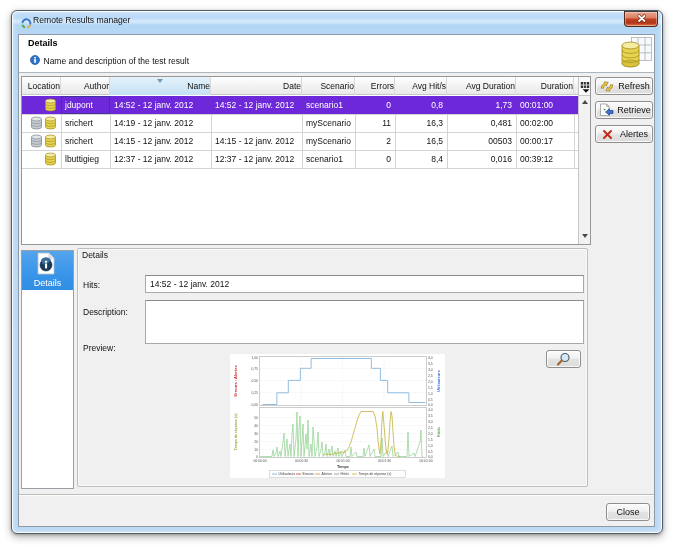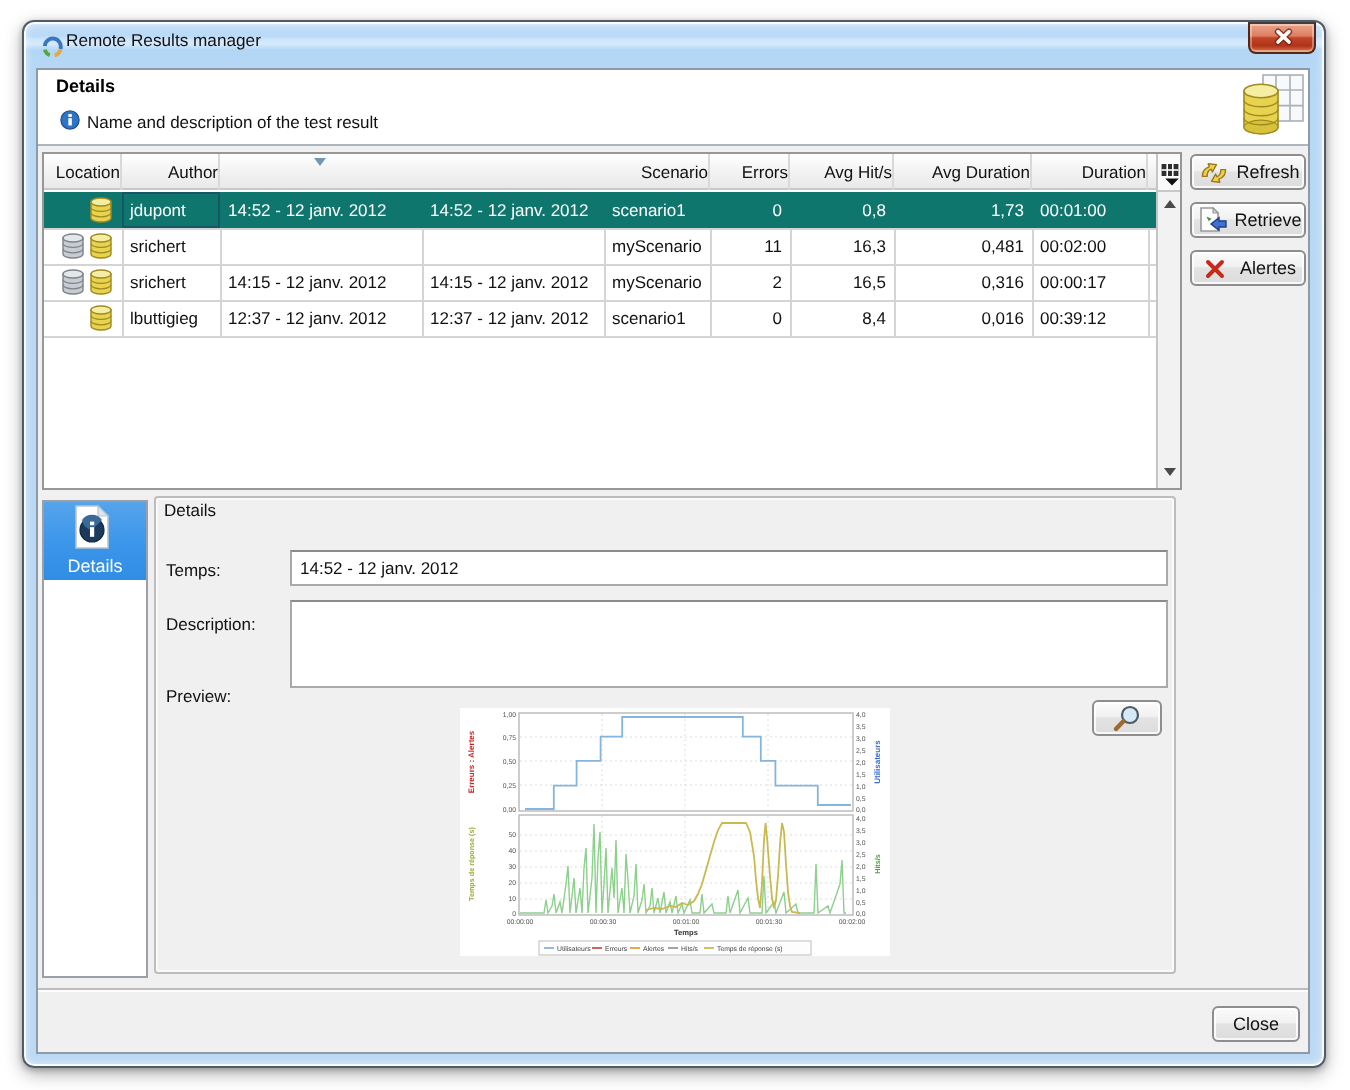--- a/index.html
+++ b/index.html
@@ -31,21 +31,21 @@
 #thead { position:absolute; left:0; top:0; width:556px; height:18px;
   background:linear-gradient(180deg,#ffffff 0%,#f4f4f4 45%,#e9e9e9 100%); border-bottom:1px solid #c8c8c8;text-align:right; }
 .hc { position:absolute; top:0; height:18px; border-right:1px solid #d9d9d9; font-size:8.5px; color:#111; line-height:18px; padding-left:4px; overflow:hidden; white-space:nowrap; }
 #hcname { background:linear-gradient(180deg,#e4f2fc 0%,#d3e9f8 55%,#c4e0f4 100%); }
 #sorttri { position:absolute; width:0; height:0; border-left:3.5px solid transparent; border-right:3.5px solid transparent; border-top:4px solid #7099b8; }
 .vln { position:absolute; top:19px; width:1px; background:#d4d4d4; }
 .row { position:absolute; left:0; width:556px; height:18px; }
 .row .c { position:absolute; top:0; height:18px; font-size:8.5px; line-height:18px; color:#111; padding:0 4px; overflow:hidden; white-space:nowrap; }
 .row .r { text-align:right; }
 .rowline { position:absolute; left:0; width:556px; height:1px; background:#d4d4d4; }
-#selrow { background:#0f766e; }
+#selrow { background:#6d28d9; }
 #selrow .c { color:#ffffff; }
 
 #vscroll { position:absolute; left:556px; top:19px; width:12px; height:148px; background:#f2f2f2; border-left:1px solid #c5c5c5; }
 #corner { position:absolute; left:556px; top:0px; width:12px; height:19px; background:#fafafa; border-left:1px solid #c5c5c5; border-bottom:1px solid #c8c8c8;}
 .sbarrow { position:absolute; left:3px; width:0; height:0; }
 
 .btn { position:absolute; width:58px; height:18px; border:1px solid #8e8e8e; border-radius:3px;
   background:linear-gradient(180deg,#fbfbfb 0%,#f1f1f1 45%,#e3e3e3 50%,#dcdcdc 100%);
   box-shadow: inset 0 0 0 1px rgba(255,255,255,0.8);
   font-size:9px; color:#111; text-align:center; line-height:16px; }
@@ -111,20 +111,22 @@
           <path d="M3 22 A8.5 3.4 0 0 0 20 22" fill="none" stroke="#a08a22" stroke-width="0.7"></path>
           <ellipse cx="11.5" cy="8.5" rx="8.5" ry="3.4" fill="#f5eda2" stroke="#a08a22" stroke-width="0.8"></ellipse>
         </g>
       </svg>
     </div>
 
     <div id="tbl">
       <div id="thead">
         <div class="hc" style="left:0;width:39px">Location</div>
         <div class="hc" style="left:39px;width:49px">Author</div>
+        <div class="hc" id="hcname" style="left:88px;width:101px">Name</div>
+        <div class="hc" style="left:189px;width:91px">Date</div>
         <div class="hc" style="left:280px;width:53px">Scenario</div>
         <div class="hc" style="left:333px;width:40px">Errors</div>
         <div class="hc" style="left:373px;width:52px">Avg Hit/s</div>
         <div class="hc" style="left:425px;width:69px">Avg Duration</div>
         <div class="hc" style="left:494px;width:58px">Duration</div>
         <div id="sorttri" style="left:135px;top:2px"></div>
       </div>
 
       <div class="vln" style="left:39px;height:72px"></div>
       <div class="vln" style="left:88px;height:72px"></div>
@@ -141,34 +143,35 @@
         <div class="c" style="left:88px;width:101px">14:52 - 12 janv. 2012</div>
         <div class="c" style="left:189px;width:91px">14:52 - 12 janv. 2012</div>
         <div class="c" style="left:280px;width:53px">scenario1</div>
         <div class="c r" style="left:333px;width:40px">0</div>
         <div class="c r" style="left:373px;width:52px">0,8</div>
         <div class="c r" style="left:425px;width:69px">1,73</div>
         <div class="c" style="left:494px;width:58px">00:01:00</div>
       </div>
       <div class="row" style="top:37px">
         <div class="c" style="left:39px;width:49px">srichert</div>
+        <div class="c" style="left:88px;width:101px">14:19 - 12 janv. 2012</div>
         <div class="c" style="left:280px;width:53px">myScenario</div>
         <div class="c r" style="left:333px;width:40px">11</div>
         <div class="c r" style="left:373px;width:52px">16,3</div>
         <div class="c r" style="left:425px;width:69px">0,481</div>
         <div class="c" style="left:494px;width:58px">00:02:00</div>
       </div>
       <div class="row" style="top:55px">
         <div class="c" style="left:39px;width:49px">srichert</div>
         <div class="c" style="left:88px;width:101px">14:15 - 12 janv. 2012</div>
         <div class="c" style="left:189px;width:91px">14:15 - 12 janv. 2012</div>
         <div class="c" style="left:280px;width:53px">myScenario</div>
         <div class="c r" style="left:333px;width:40px">2</div>
         <div class="c r" style="left:373px;width:52px">16,5</div>
-        <div class="c r" style="left:425px;width:69px">0,316</div>
+        <div class="c r" style="left:425px;width:69px">00503</div>
         <div class="c" style="left:494px;width:58px">00:00:17</div>
       </div>
       <div class="row" style="top:73px">
         <div class="c" style="left:39px;width:49px">lbuttigieg</div>
         <div class="c" style="left:88px;width:101px">12:37 - 12 janv. 2012</div>
         <div class="c" style="left:189px;width:91px">12:37 - 12 janv. 2012</div>
         <div class="c" style="left:280px;width:53px">scenario1</div>
         <div class="c r" style="left:333px;width:40px">0</div>
         <div class="c r" style="left:373px;width:52px">8,4</div>
         <div class="c r" style="left:425px;width:69px">0,016</div>
@@ -256,21 +259,21 @@
           <path d="M9 13 a6 6 0 0 1 -5 -5 a6 6 0 0 1 10 0 z" fill="#3c6a96"></path>
           <rect x="8" y="11.6" width="2.1" height="4.8" fill="#fff"></rect>
           <rect x="8" y="8.8" width="2.1" height="1.8" fill="#fff"></rect>
         </svg>
         <div class="lbl">Details</div>
       </div>
     </div>
 
     <div id="grpbox"></div>
     <div id="grplbl">Details</div>
-    <div class="flabel" style="left:64px;top:245px">Temps:</div>
+    <div class="flabel" style="left:64px;top:245px">Hits:</div>
     <div class="field" style="left:126px;top:240px;width:439px;height:18px;line-height:16px;padding-left:4px">14:52 - 12 janv. 2012</div>
     <div class="flabel" style="left:64px;top:272px">Description:</div>
     <div class="field" style="left:126px;top:265px;width:439px;height:44px"></div>
     <div class="flabel" style="left:64px;top:308px">Preview:</div>
 
     <div id="preview">
       <svg width="215" height="124" viewBox="0 0 215 124">
 
         <rect x="29.5" y="2.5" width="167" height="49" fill="#ffffff" stroke="#b8b8b8" stroke-width="0.7"></rect>
         <g stroke="#dddddd" stroke-width="0.5" stroke-dasharray="1,1.5">

